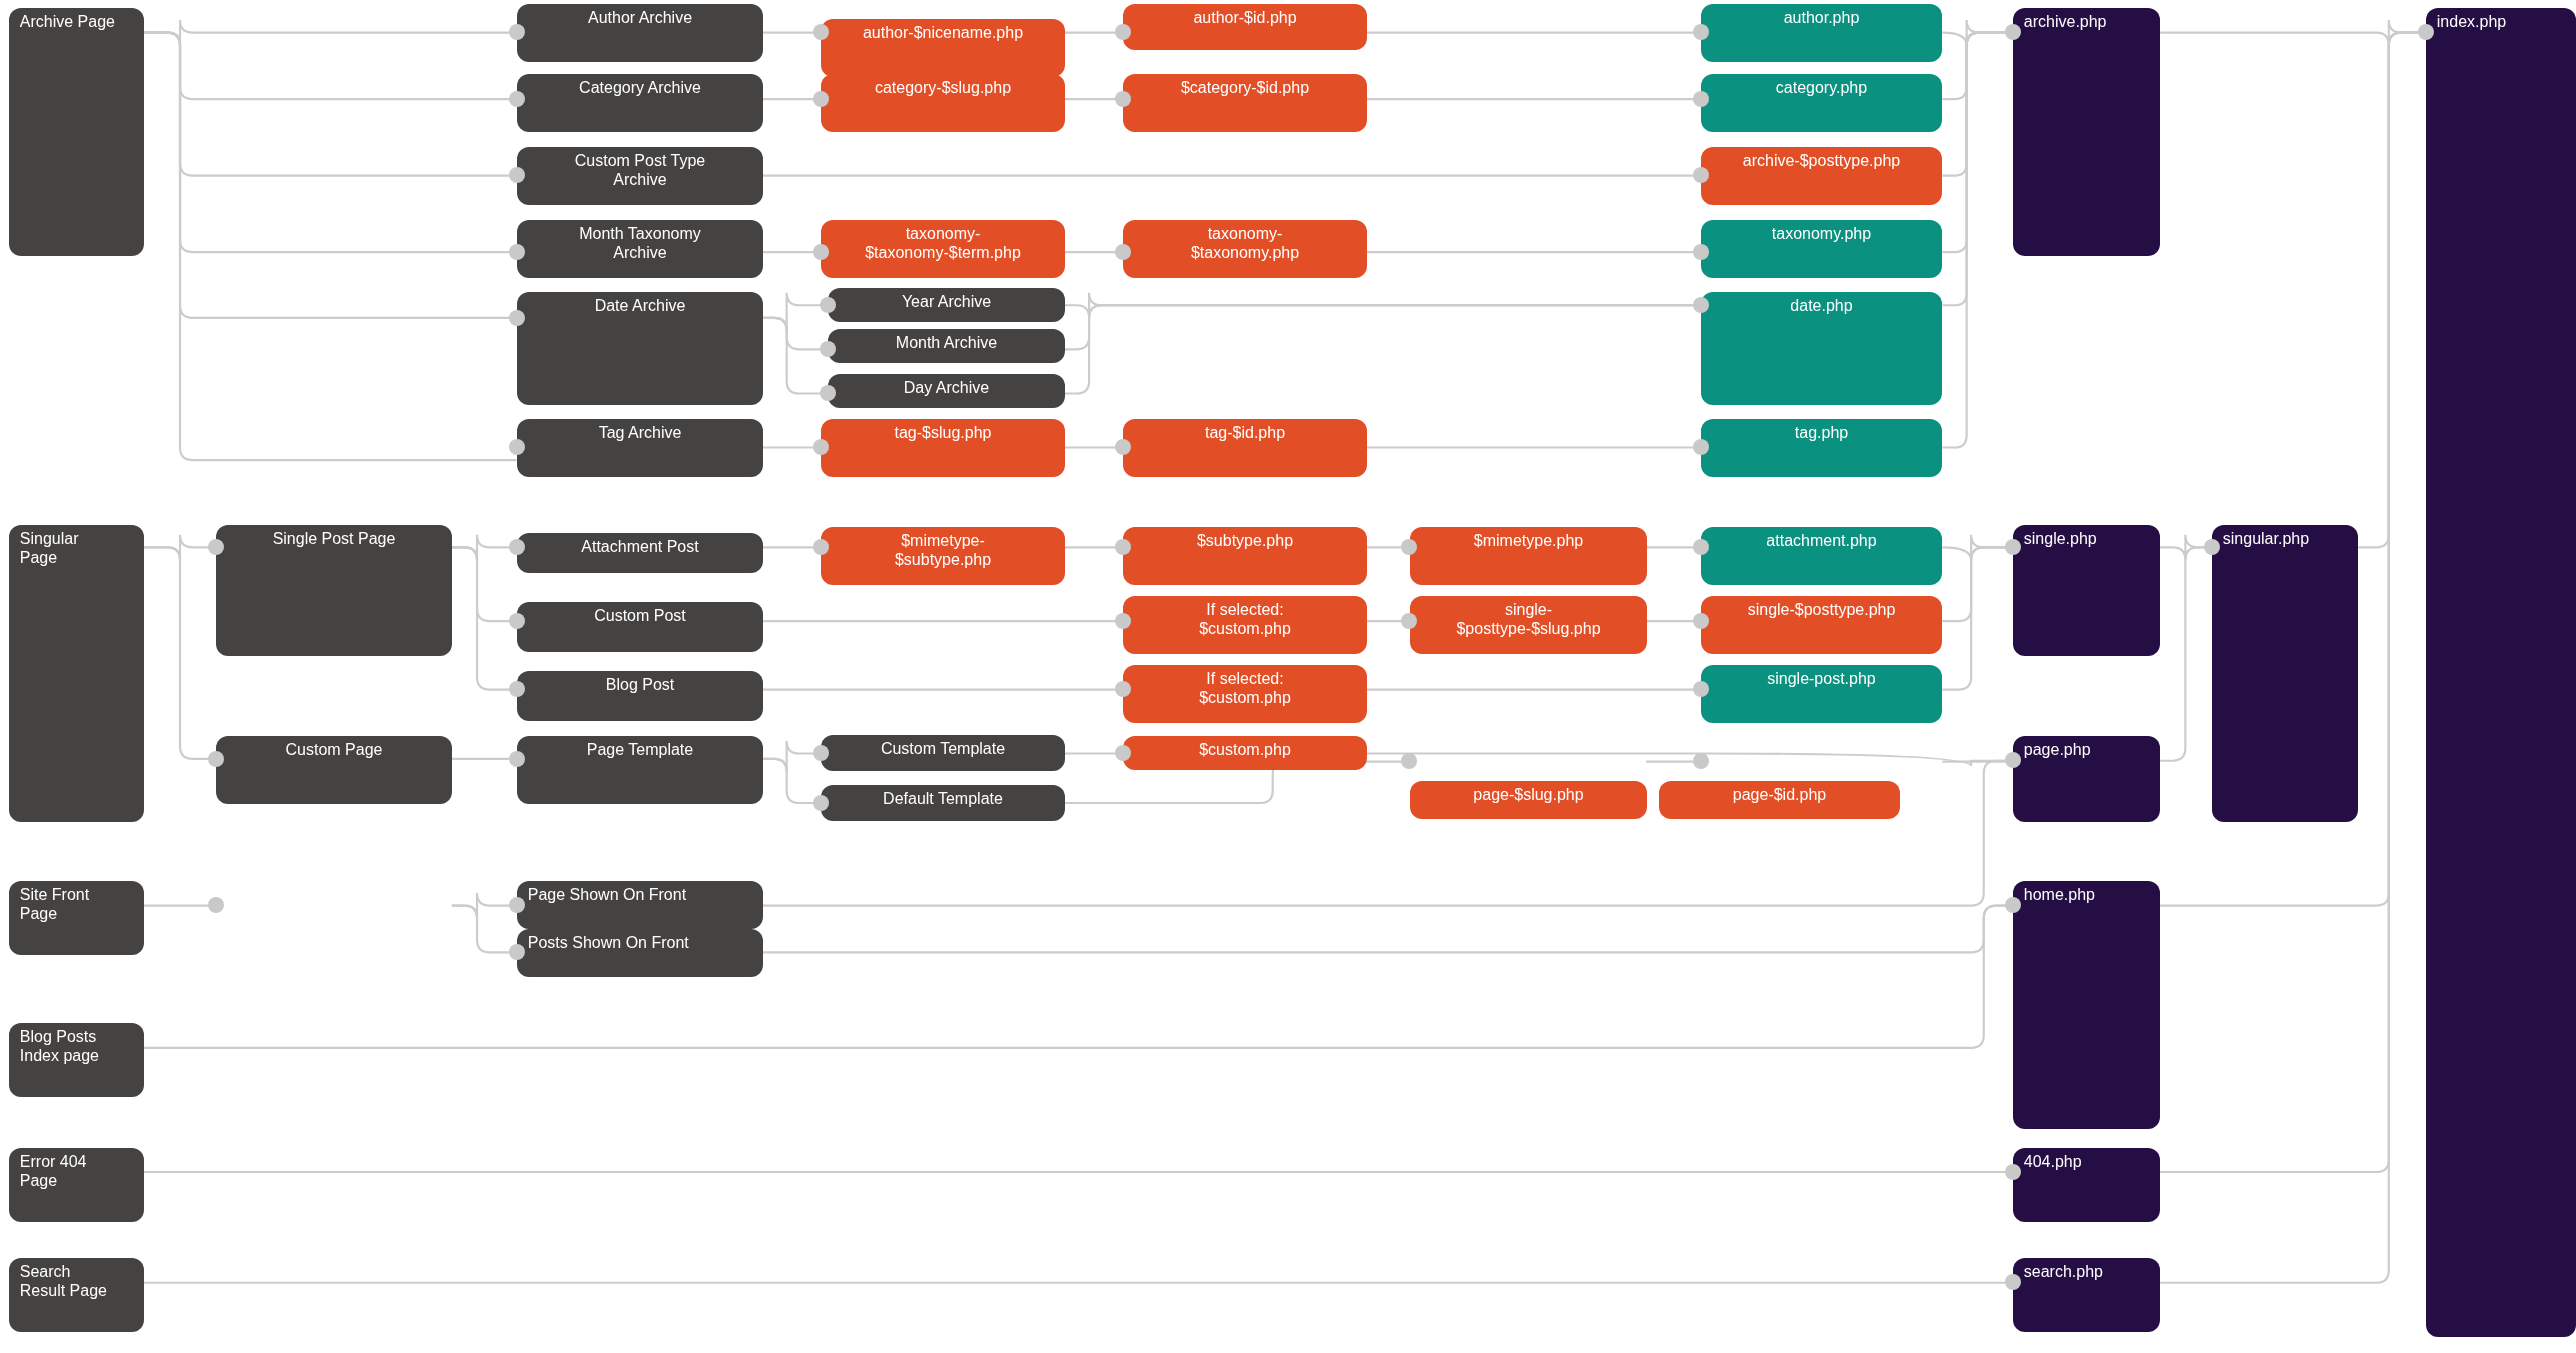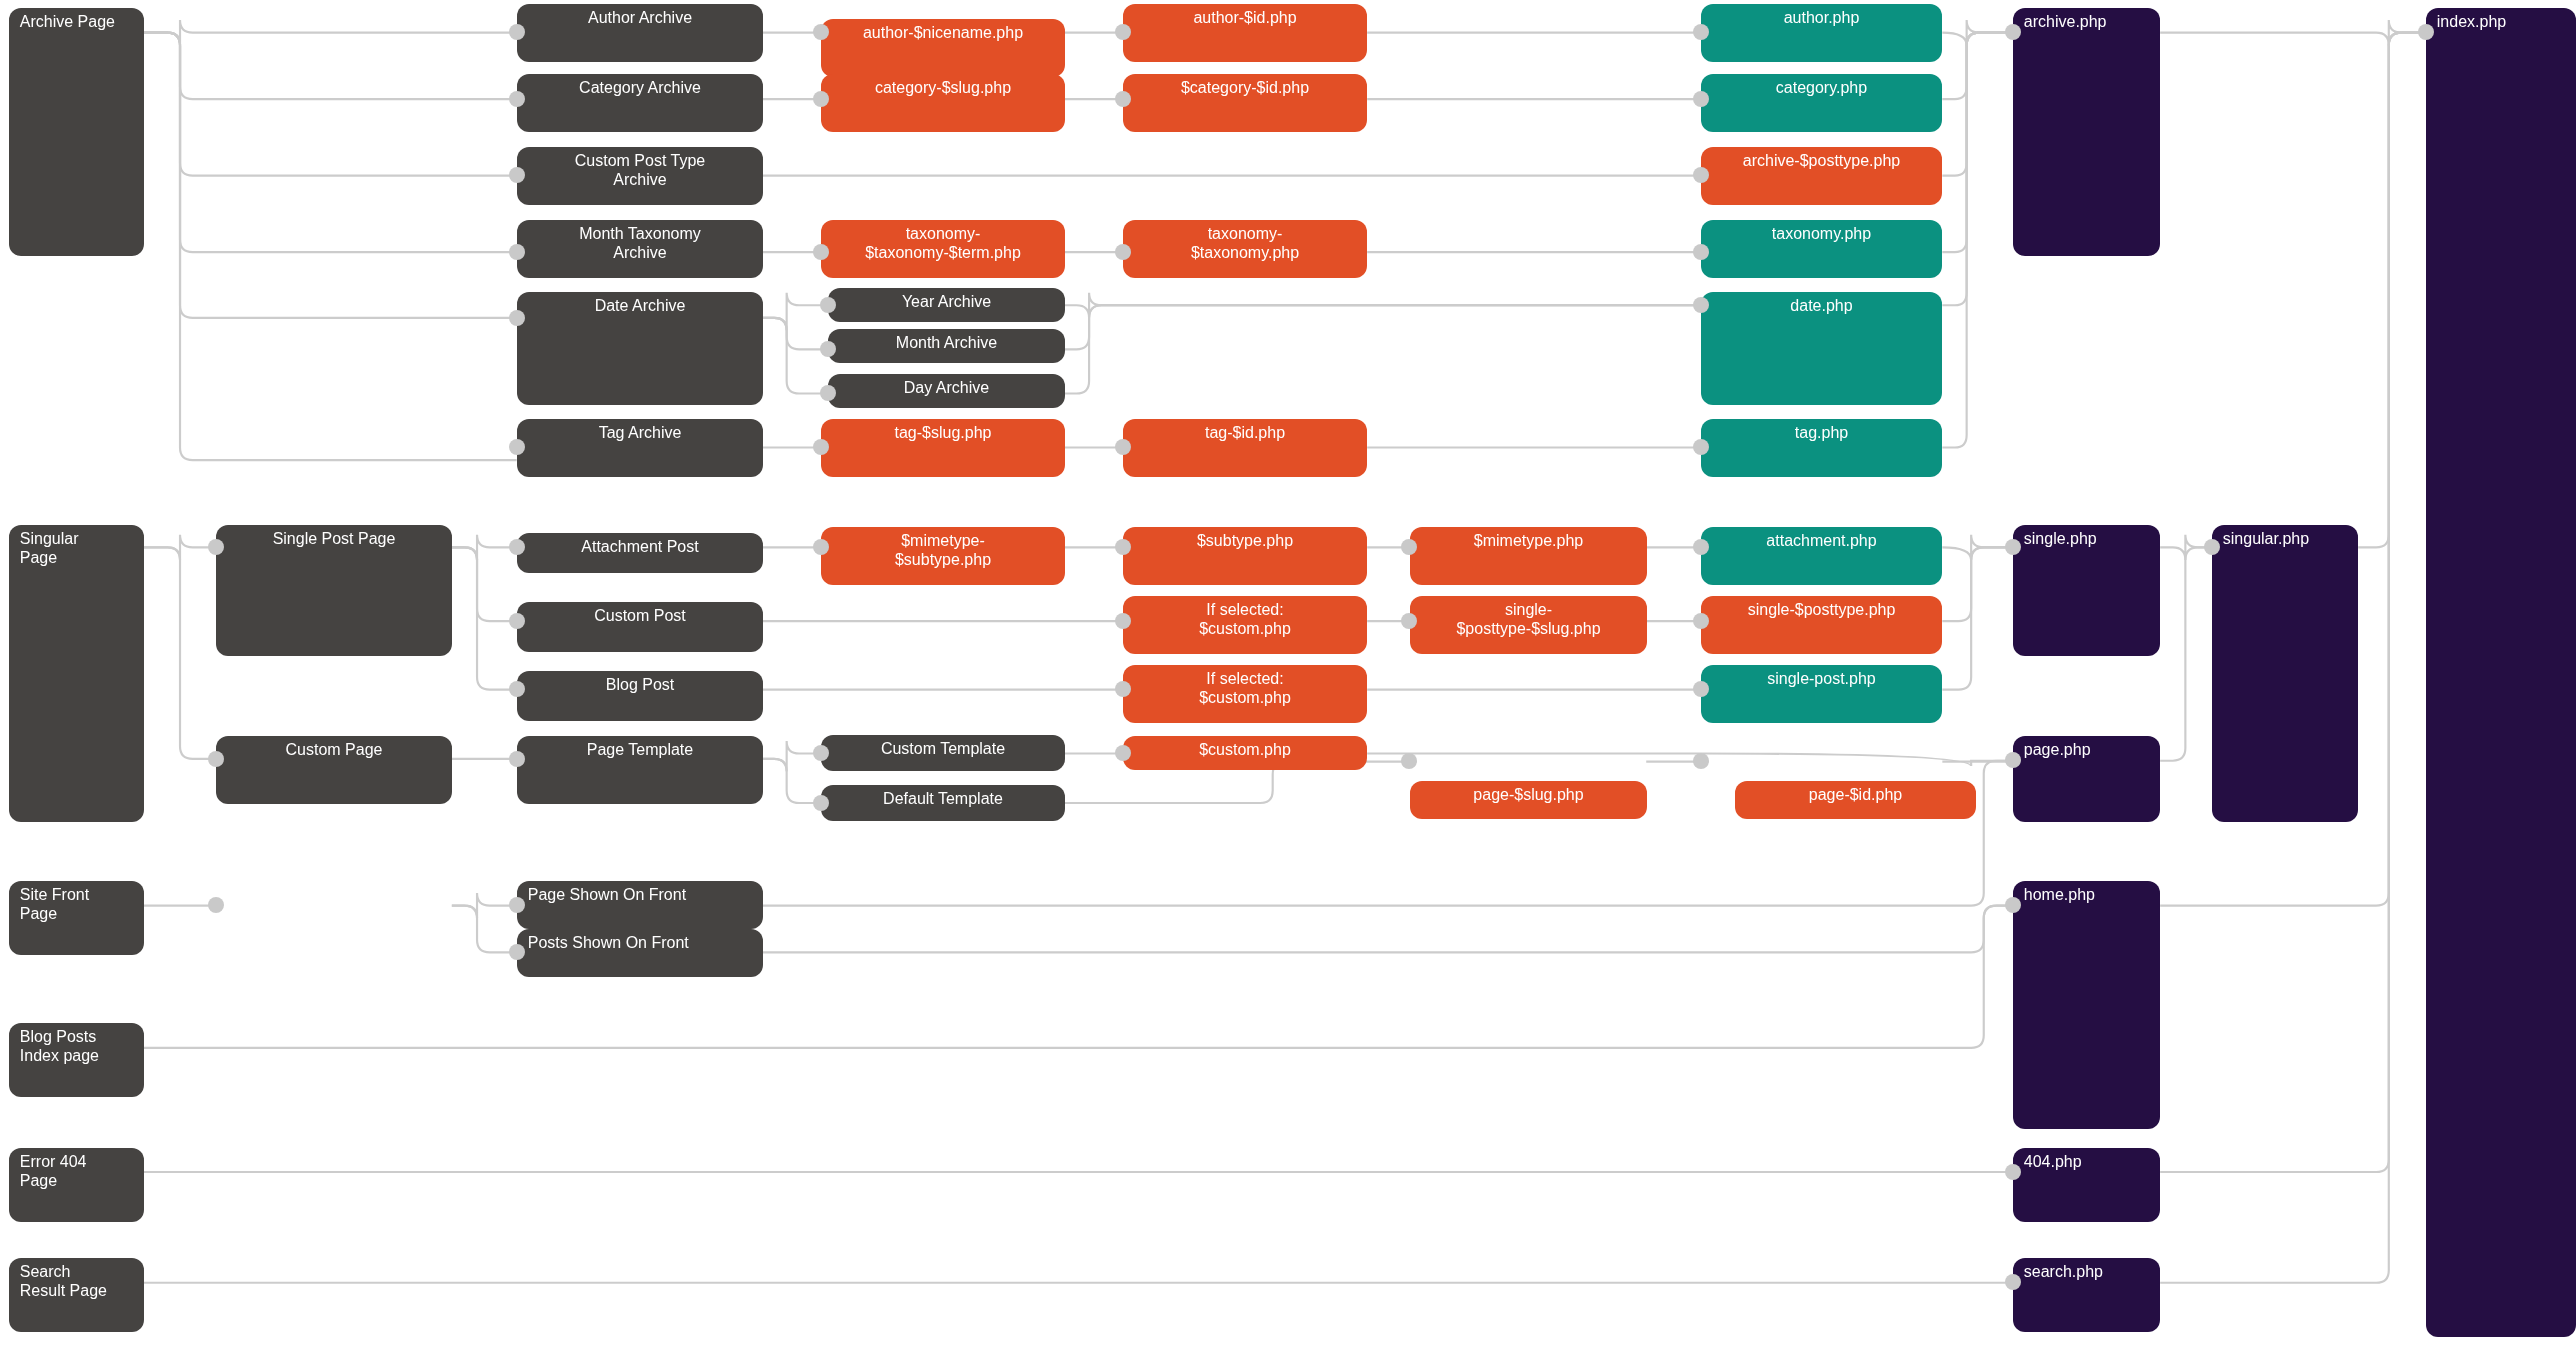--- a/index.html
+++ b/index.html
@@ -205,21 +205,21 @@
   <div class="node dark" style="left:821px; top:785px; width:244px; height:36px;">Default Template</div>
 
   <div class="node orange" style="left:821px; top:19px;   width:244px; height:58px;">author-$nicename.php</div>
   <div class="node orange" style="left:821px; top:74px;  width:244px; height:58px;">category-$slug.php</div>
   <div class="node orange" style="left:821px; top:220px; width:244px; height:58px;">taxonomy-
 $taxonomy-$term.php</div>
   <div class="node orange" style="left:821px; top:419px; width:244px; height:58px;">tag-$slug.php</div>
   <div class="node orange" style="left:821px; top:527px; width:244px; height:58px;">$mimetype-
 $subtype.php</div>
 
-  <div class="node orange" style="left:1123px; top:3.6px;   width:244px; height:58px;">author-$id.php</div>
+  <div class="node orange" style="left:1123px; top:3.6px;   width:244px; height:46px;">author-$id.php</div>
   <div class="node orange" style="left:1123px; top:74px;  width:244px; height:58px;">$category-$id.php</div>
   <div class="node orange" style="left:1123px; top:220px; width:244px; height:58px;">taxonomy-
 $taxonomy.php</div>
   <div class="node orange" style="left:1123px; top:419px; width:244px; height:58px;">tag-$id.php</div>
   <div class="node orange" style="left:1123px; top:527px; width:244px; height:58px;">$subtype.php</div>
   <div class="node orange" style="left:1123px; top:596px; width:244px; height:58px;">If selected:
 $custom.php</div>
   <div class="node orange" style="left:1123px; top:665px; width:244px; height:58px;">If selected:
 $custom.php</div>
   <div class="node orange" style="left:1123px; top:736px; width:244px; height:34px;">$custom.php</div>
@@ -232,21 +232,21 @@
   <div class="node teal" style="left:1701px; top:3.6px;   width:241px; height:58px;">author.php</div>
   <div class="node teal" style="left:1701px; top:74px;  width:241px; height:58px;">category.php</div>
   <div class="node orange" style="left:1701px; top:147px; width:241px; height:58px;">archive-$posttype.php</div>
   <div class="node teal" style="left:1701px; top:220px; width:241px; height:58px;">taxonomy.php</div>
   <div class="node teal" style="left:1701px; top:292px; width:241px; height:113px;">date.php</div>
   <div class="node teal" style="left:1701px; top:419px; width:241px; height:58px;">tag.php</div>
 
   <div class="node teal" style="left:1701px; top:527px; width:241px; height:58px;">attachment.php</div>
   <div class="node orange" style="left:1701px; top:596px; width:241px; height:58px;">single-$posttype.php</div>
   <div class="node teal" style="left:1701px; top:665px; width:241px; height:58px;">single-post.php</div>
-  <div class="node orange" style="left:1735px; top:781px; width:241px; height:38px;">page-$id.php</div>
+  <div class="node orange" style="left:1659px; top:781px; width:241px; height:38px;">page-$id.php</div>
 
   <div class="node purple leftlbl" style="left:2013px; top:8px;   width:147px; height:248px;">archive.php</div>
   <div class="node purple leftlbl" style="left:2013px; top:525px; width:147px; height:131px;">single.php</div>
   <div class="node purple leftlbl" style="left:2013px; top:736px; width:147px; height:86px;">page.php</div>
   <div class="node purple leftlbl" style="left:2013px; top:881px; width:147px; height:248px;">home.php</div>
   <div class="node purple leftlbl" style="left:2013px; top:1148px;width:147px; height:74px;">404.php</div>
   <div class="node purple leftlbl" style="left:2013px; top:1258px;width:147px; height:74px;">search.php</div>
 
   <div class="node purple leftlbl" style="left:2212px; top:525px; width:146px; height:297px;">singular.php</div>
 

